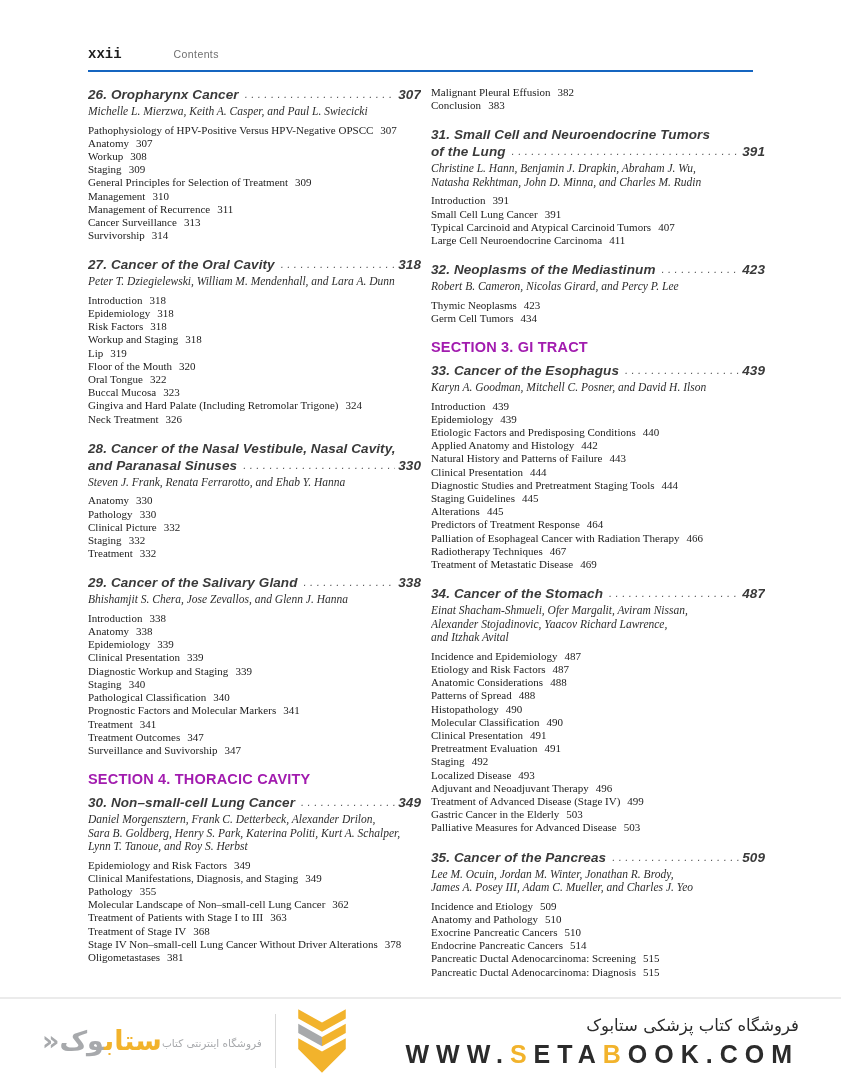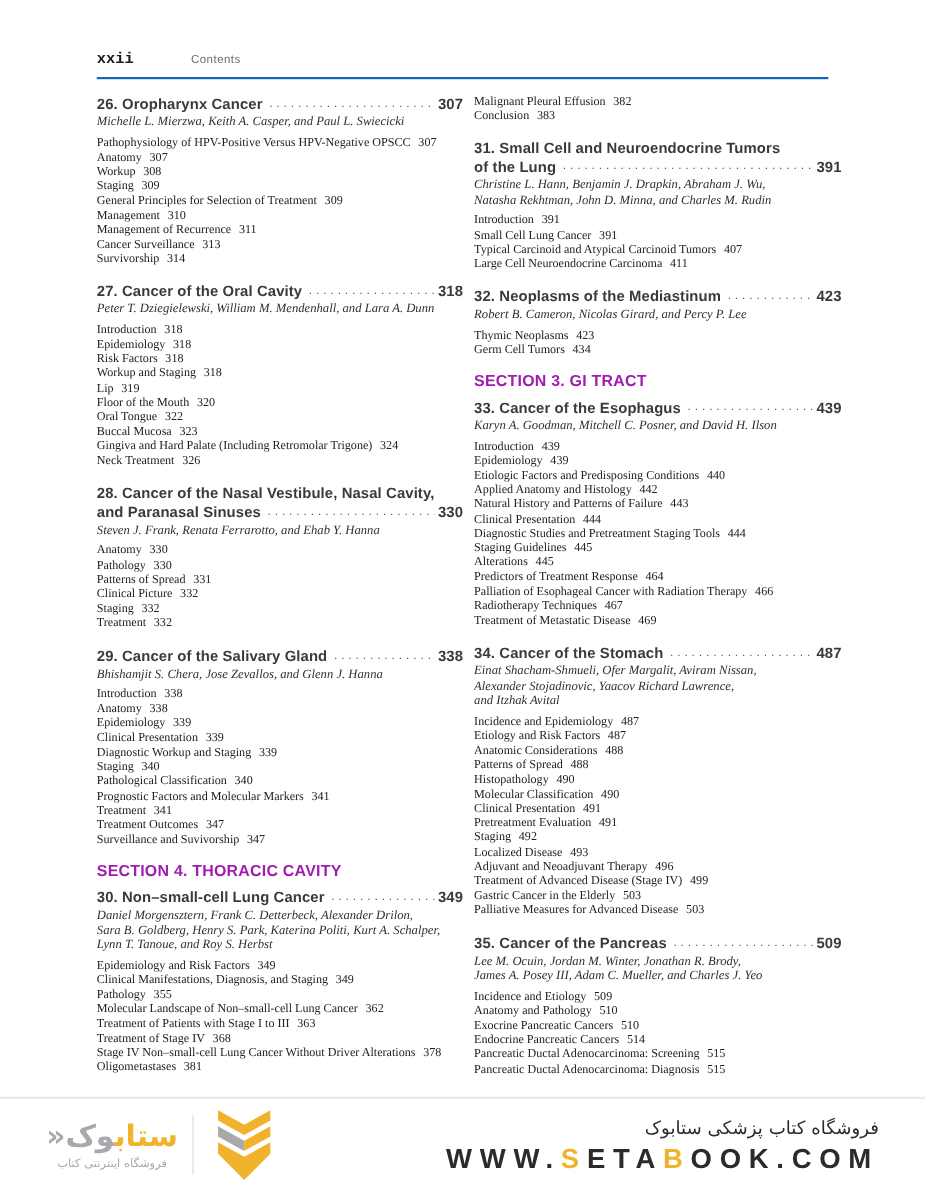--- a/index.html
+++ b/index.html
@@ -21,37 +21,37 @@
 
   .section-heading{
     font-family:"Liberation Sans",sans-serif;font-weight:bold;font-size:14.5px;
     color:#a21caf;margin:9px 0 7px 0;letter-spacing:.2px;
   }
   .chapter-block{margin-bottom:14px;}
   .chapter-title{
     font-family:"Liberation Sans",sans-serif;font-weight:bold;font-size:13.5px;
     color:#3a3a3a;line-height:17px;letter-spacing:.1px;
   }
-  .title-line{display:flex;align-items:center;}
+  .title-line{display:flex;align-items:center;font-style:italic;}
   .dot-leader{flex:1;overflow:hidden;white-space:nowrap;color:#555;font-weight:normal;
     font-size:11px;letter-spacing:3.5px;margin:0 3px 0 6px;}
   .dot-leader::after{content:"..........................................................";}
   .title-page{font-weight:bold;color:#3a3a3a;}
   .authors{font-style:italic;font-size:11.5px;color:#2e2e2e;line-height:13.5px;margin-top:2px;}
   .entries{margin-top:5px;}
   .chapter-block > .entries:first-child{margin-top:0;}
   .entry{font-size:11px;color:#222;line-height:13.2px;padding-left:17px;text-indent:-17px;}
   .entry-page{margin-left:7px;}
 
   
   .footer-divider{position:absolute;left:0;top:997px;width:841px;height:2px;background:#ebebeb;}
   .page-footer{position:absolute;left:0;top:1002px;width:841px;height:78px;background:#fff;
     display:flex;align-items:center;justify-content:space-between;padding:0 42px;box-sizing:border-box;}
   .logo-group{display:flex;align-items:center;gap:13px;}
-  .logo-textside{display:flex;flex-direction:column;align-items:center;}
+  .logo-textside{display:flex;flex-direction:row;align-items:center;}
   .logo-wordmark{font-family:"DejaVu Sans",sans-serif;font-weight:bold;font-size:27px;line-height:30px;direction:rtl;}
   .logo-wordmark .wm-accent{color:#f2b32c;}
   .logo-wordmark .wm-gray{color:#a7a9ac;}
   .logo-subtitle{font-family:"DejaVu Sans",sans-serif;font-size:10.5px;color:#a7a9ac;margin-top:3px;direction:rtl;}
   .logo-sep{width:1px;height:54px;background:#d9d9d9;}
   .footer-right{display:flex;flex-direction:column;align-items:flex-end;}
   .store-title-fa{font-family:"DejaVu Sans",sans-serif;font-size:16.5px;color:#2b2b2b;direction:rtl;margin-bottom:6px;}
   .store-url{font-family:"Liberation Sans",sans-serif;font-weight:bold;font-size:25px;color:#2b2b2b;letter-spacing:7px;line-height:26px;}
   .store-url .accent{color:#f2b32c;}
 </style>
@@ -122,21 +122,20 @@
           <span class="dot-leader"></span>
           <span class="title-page">330</span>
         </div>
       </div>
       <div class="authors">
         <div class="authors-line">Steven J. Frank, Renata Ferrarotto, and Ehab Y. Hanna</div>
       </div>
       <div class="entries">
         <div class="entry"><span class="entry-text">Anatomy</span><span class="entry-page">330</span></div>
         <div class="entry"><span class="entry-text">Pathology</span><span class="entry-page">330</span></div>
-        <div class="entry"><span class="entry-text">Patterns of Spread</span><span class="entry-page">331</span></div>
         <div class="entry"><span class="entry-text">Clinical Picture</span><span class="entry-page">332</span></div>
         <div class="entry"><span class="entry-text">Staging</span><span class="entry-page">332</span></div>
         <div class="entry"><span class="entry-text">Treatment</span><span class="entry-page">332</span></div>
       </div>
     </div>
     <div class="chapter-block">
       <div class="chapter-title">
         <div class="title-line">
           <span class="title-text">29. Cancer of the Salivary Gland</span>
           <span class="dot-leader"></span>

